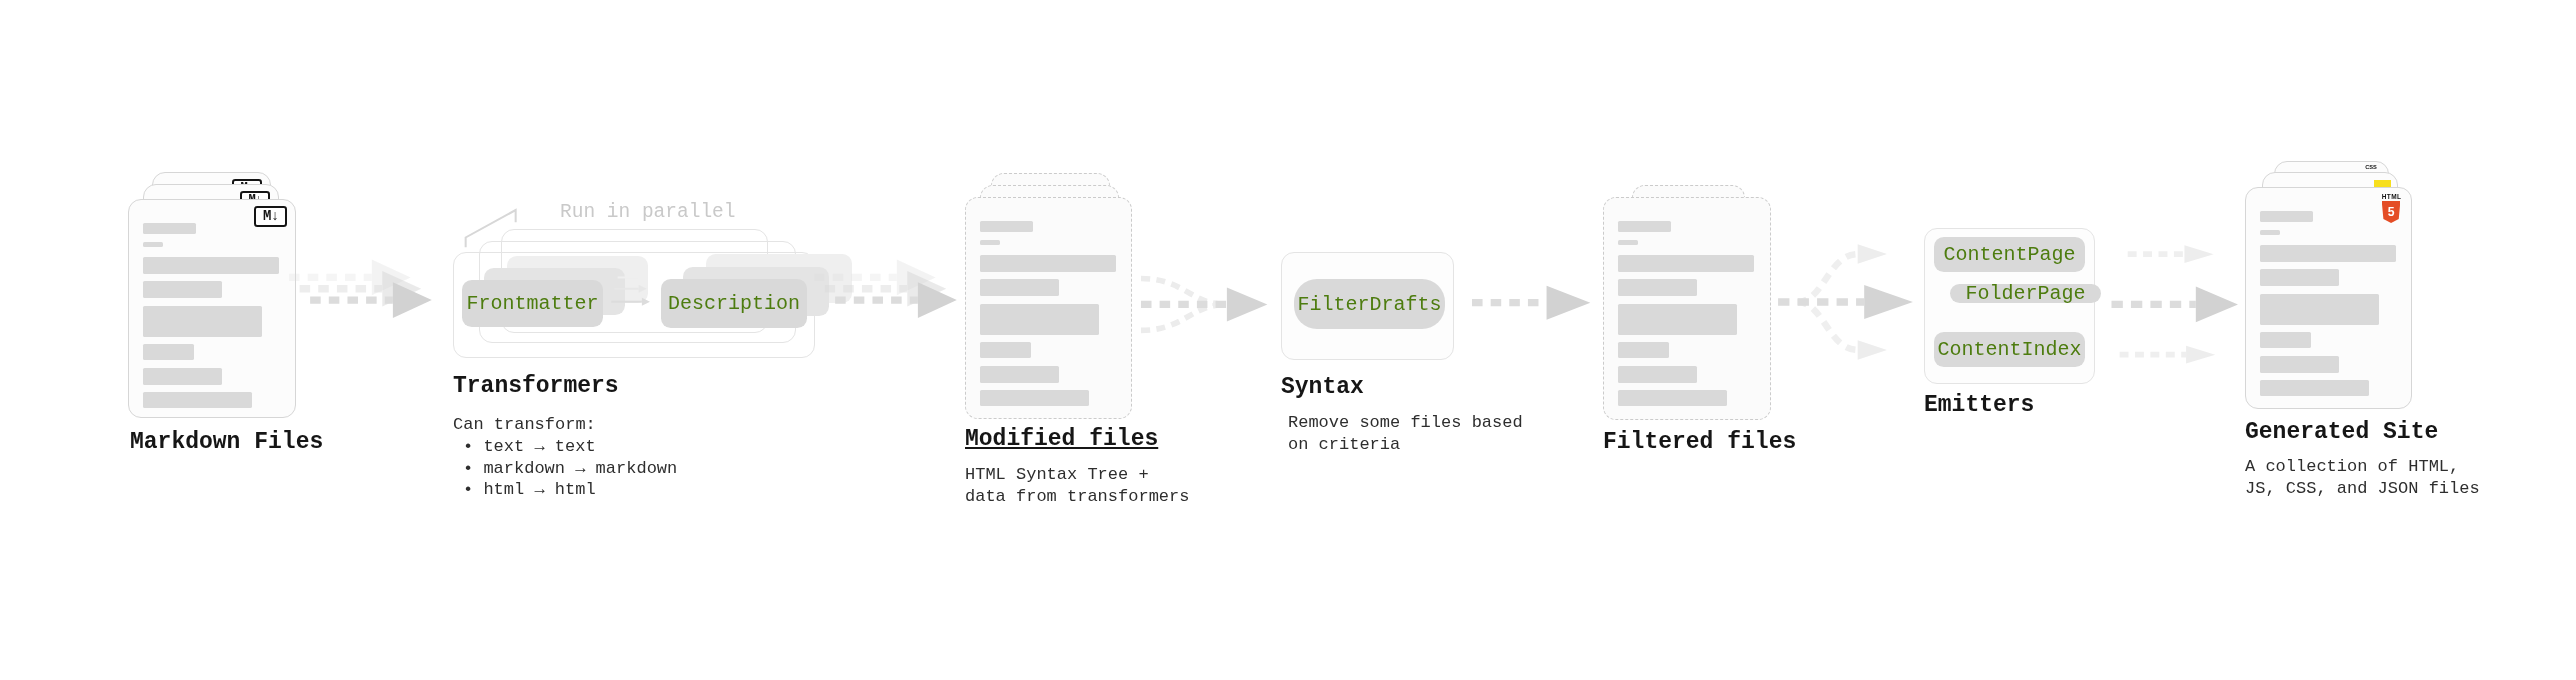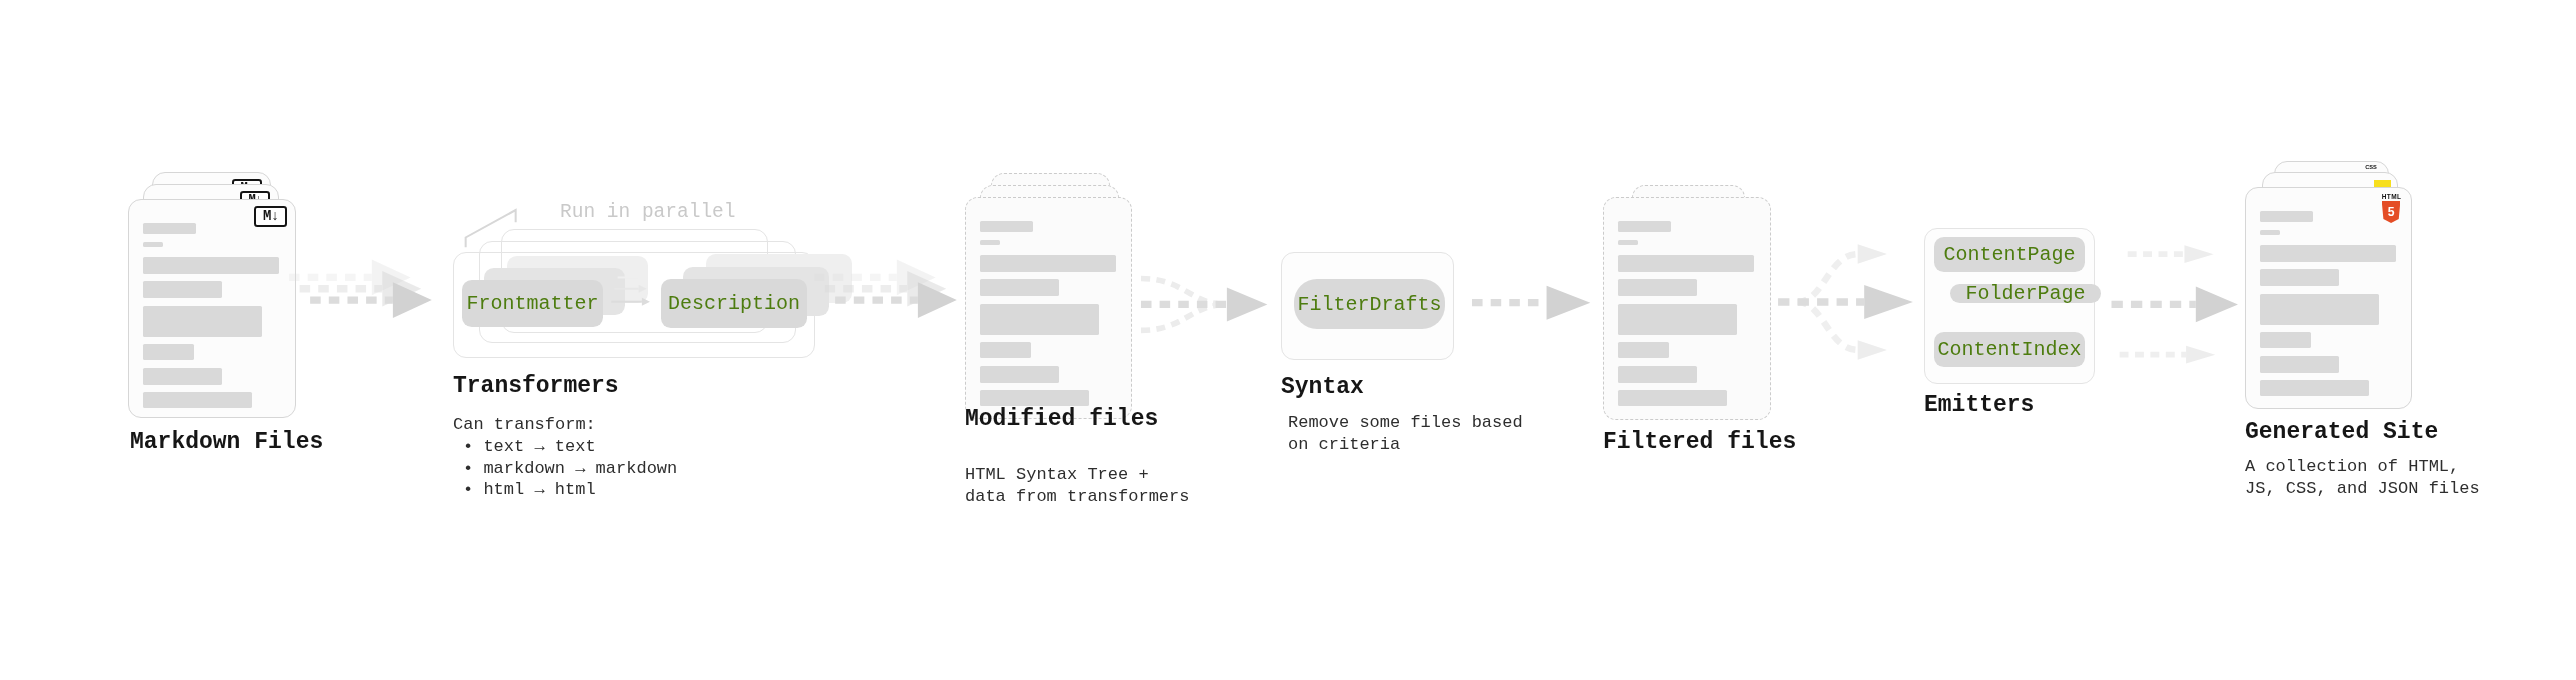--- a/index.html
+++ b/index.html
@@ -152,21 +152,21 @@
       <div class="bar b1"></div>
       <div class="bar b2"></div>
       <div class="bar b3"></div>
       <div class="bar b4"></div>
       <div class="bar b5"></div>
       <div class="bar b6"></div>
       <div class="bar b7"></div>
       <div class="bar b8"></div>
     </div>
   </div>
-  <div class="heading" style="left:965px; top:407px;">Modified files</div>
+  <div class="heading" style="left:965px; top:427px;text-decoration:underline;">Modified files</div>
   <div class="sub" style="left:965px; top:464px;">HTML Syntax Tree +
 data from transformers</div>
 
   <svg style="left:1136px; top:268px;" width="138" height="77" viewBox="0 0 170 95">
     <path d="M6,13 C55,13 68,41 100,44" fill="none" stroke="#ececec" stroke-width="7" stroke-dasharray="11 8"></path>
     <path d="M6,77 C55,77 68,49 100,46" fill="none" stroke="#ececec" stroke-width="7" stroke-dasharray="11 8"></path>
     <line x1="6" y1="45" x2="112" y2="45" stroke="#dcdcdc" stroke-width="9" stroke-dasharray="13 10"></line>
     <polygon points="112,24 162,45 112,66" fill="#d4d4d4"></polygon>
   </svg>
 

